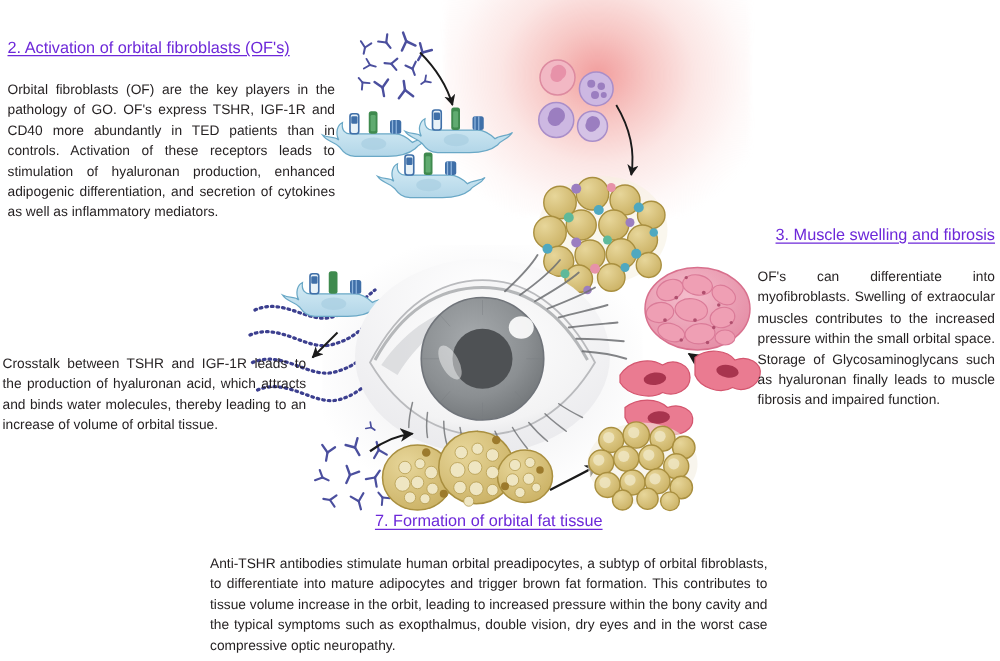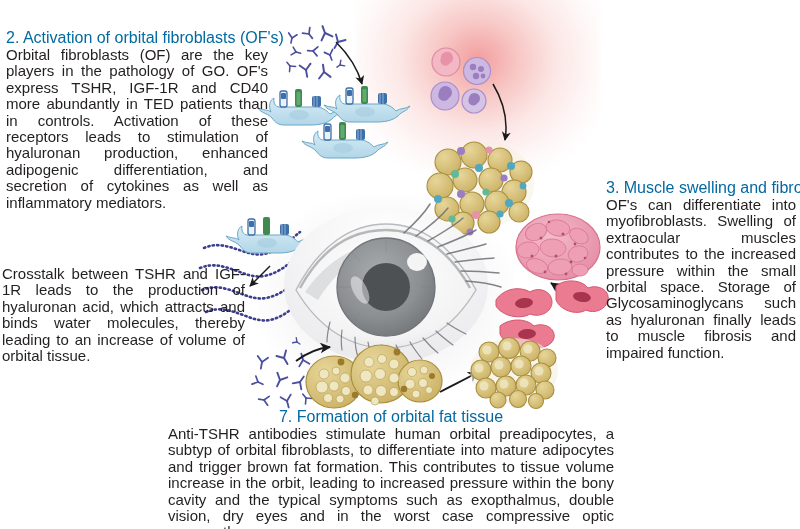--- a/index.html
+++ b/index.html
@@ -9,34 +9,35 @@
     font-family:"Liberation Sans","DejaVu Sans",sans-serif;
     color:#231f20;
     overflow:hidden;
     position:relative;
   }
   #stage{position:relative;width:800px;height:529px;overflow:hidden;}
 
   
   .block{position:absolute;}
   .blk-head{
-    font-size:16px;
+    font-size:13px;
     line-height:16px;
+    text-decoration:underline;
     text-underline-offset:2px;
     white-space:nowrap;
-    color:#0369a1;
+    color:#6d28d9;
   }
   .blk-head.center{text-align:center;}
   .blk-body{
-    font-size:15px;
+    font-size:11px;
     line-height:16.4px;
     text-align:justify;
     text-justify:inter-word;
     color:#231f20;
-    margin-top:1px;
+    margin-top:18px;
   }
 
   #block1{left:508px;top:30px;width:284px;}
   #block1 .blk-body{text-align:justify;}
   #block2{left:6px;top:30px;width:262px;}
   #block3{left:606px;top:180px;width:190px;}
   #block3 .blk-head{text-align:right;}
   #block4{left:2px;top:265px;width:243px;}
   #block5{left:168px;top:409px;width:446px;}
   #block5 .blk-head{text-align:center;}

